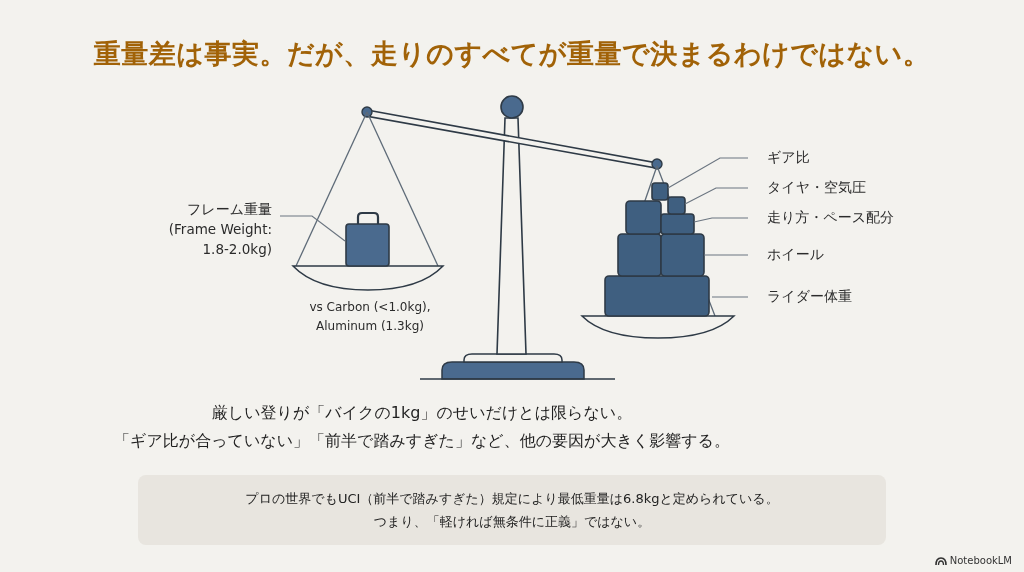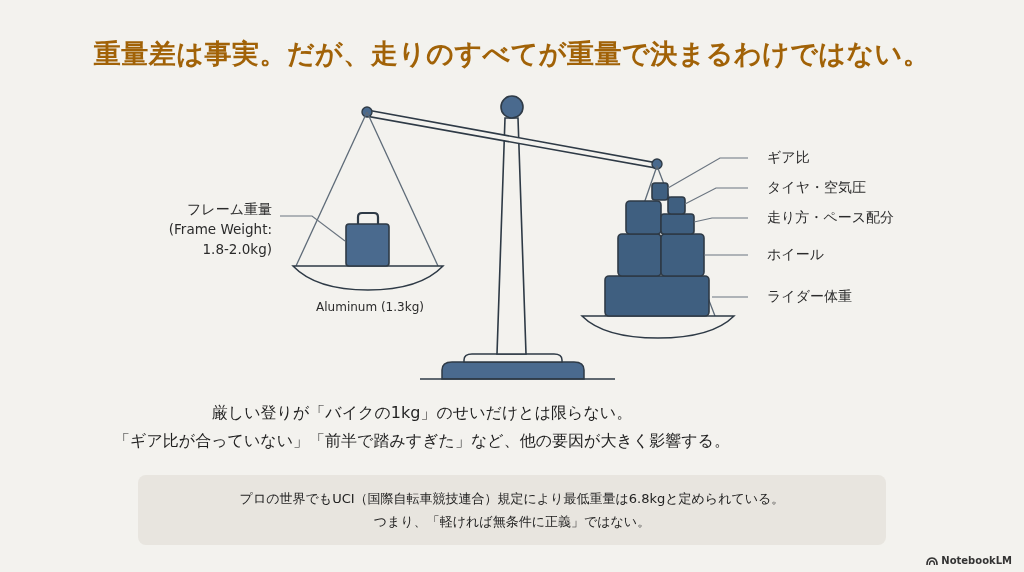--- a/index.html
+++ b/index.html
@@ -25,21 +25,21 @@
     position:absolute; left:0; width:844px; text-align:center;
     font-size:16px; color:#1f1f1f; line-height:28px;
   }
   .note-box {
     position:absolute; left:138px; top:475px; width:748px; height:70px;
     background:#e8e5df; border-radius:8px;
     text-align:center; font-size:13px; line-height:23px; color:#222;
     box-sizing:border-box; padding-top:12px;
   }
   .brand {
-    position:absolute; right:12px; bottom:6px; font-size:10px; font-weight:bold; color:#333;
+    position:absolute; right:12px; bottom:6px; font-size:10px; font-weight:normal; color:#333;
     display:flex; align-items:center; gap:3px;
   }
 </style>
 </head>
 <body>
 
 <div class="title">重量差は事実。だが、走りのすべてが重量で決まるわけではない。</div>
 
 <svg class="diagram" width="1024" height="572" viewBox="0 0 1024 572">
 
@@ -92,34 +92,35 @@
   </g>
 </svg>
 
 <div class="label frame-label">
   <div>フレーム重量</div>
   <div class="en">(Frame Weight:</div>
   <div class="en">1.8-2.0kg)</div>
 </div>
 
 <div class="label compare">
+  <div>vs Carbon (&lt;1.0kg),</div>
   <div>Aluminum (1.3kg)</div>
 </div>
 
 <div class="label factor" style="top:149px">ギア比</div>
 <div class="label factor" style="top:179px">タイヤ・空気圧</div>
 <div class="label factor" style="top:209px">走り方・ペース配分</div>
 <div class="label factor" style="top:246px">ホイール</div>
 <div class="label factor" style="top:288px">ライダー体重</div>
 
 <div class="body-text" style="top:399px">厳しい登りが「バイクの1kg」のせいだけとは限らない。</div>
 <div class="body-text" style="top:427px">「ギア比が合っていない」「前半で踏みすぎた」など、他の要因が大きく影響する。</div>
 
 <div class="note-box">
-  <div>プロの世界でもUCI（国際自転車競技連合）規定により最低重量は6.8kgと定められている。</div>
+  <div>プロの世界でもUCI（前半で踏みすぎた）規定により最低重量は6.8kgと定められている。</div>
   <div>つまり、「軽ければ無条件に正義」ではない。</div>
 </div>
 
 <div class="brand">
   <svg width="12" height="9" viewBox="0 0 12 9">
     <path d="M1 9 Q1 2 6 2 Q11 2 11 9" fill="none" stroke="#333" stroke-width="1.6"></path>
     <path d="M3.5 9 Q3.5 5 6 5 Q8.5 5 8.5 9" fill="none" stroke="#333" stroke-width="1.4"></path>
   </svg>
   <span>NotebookLM</span>
 </div>

